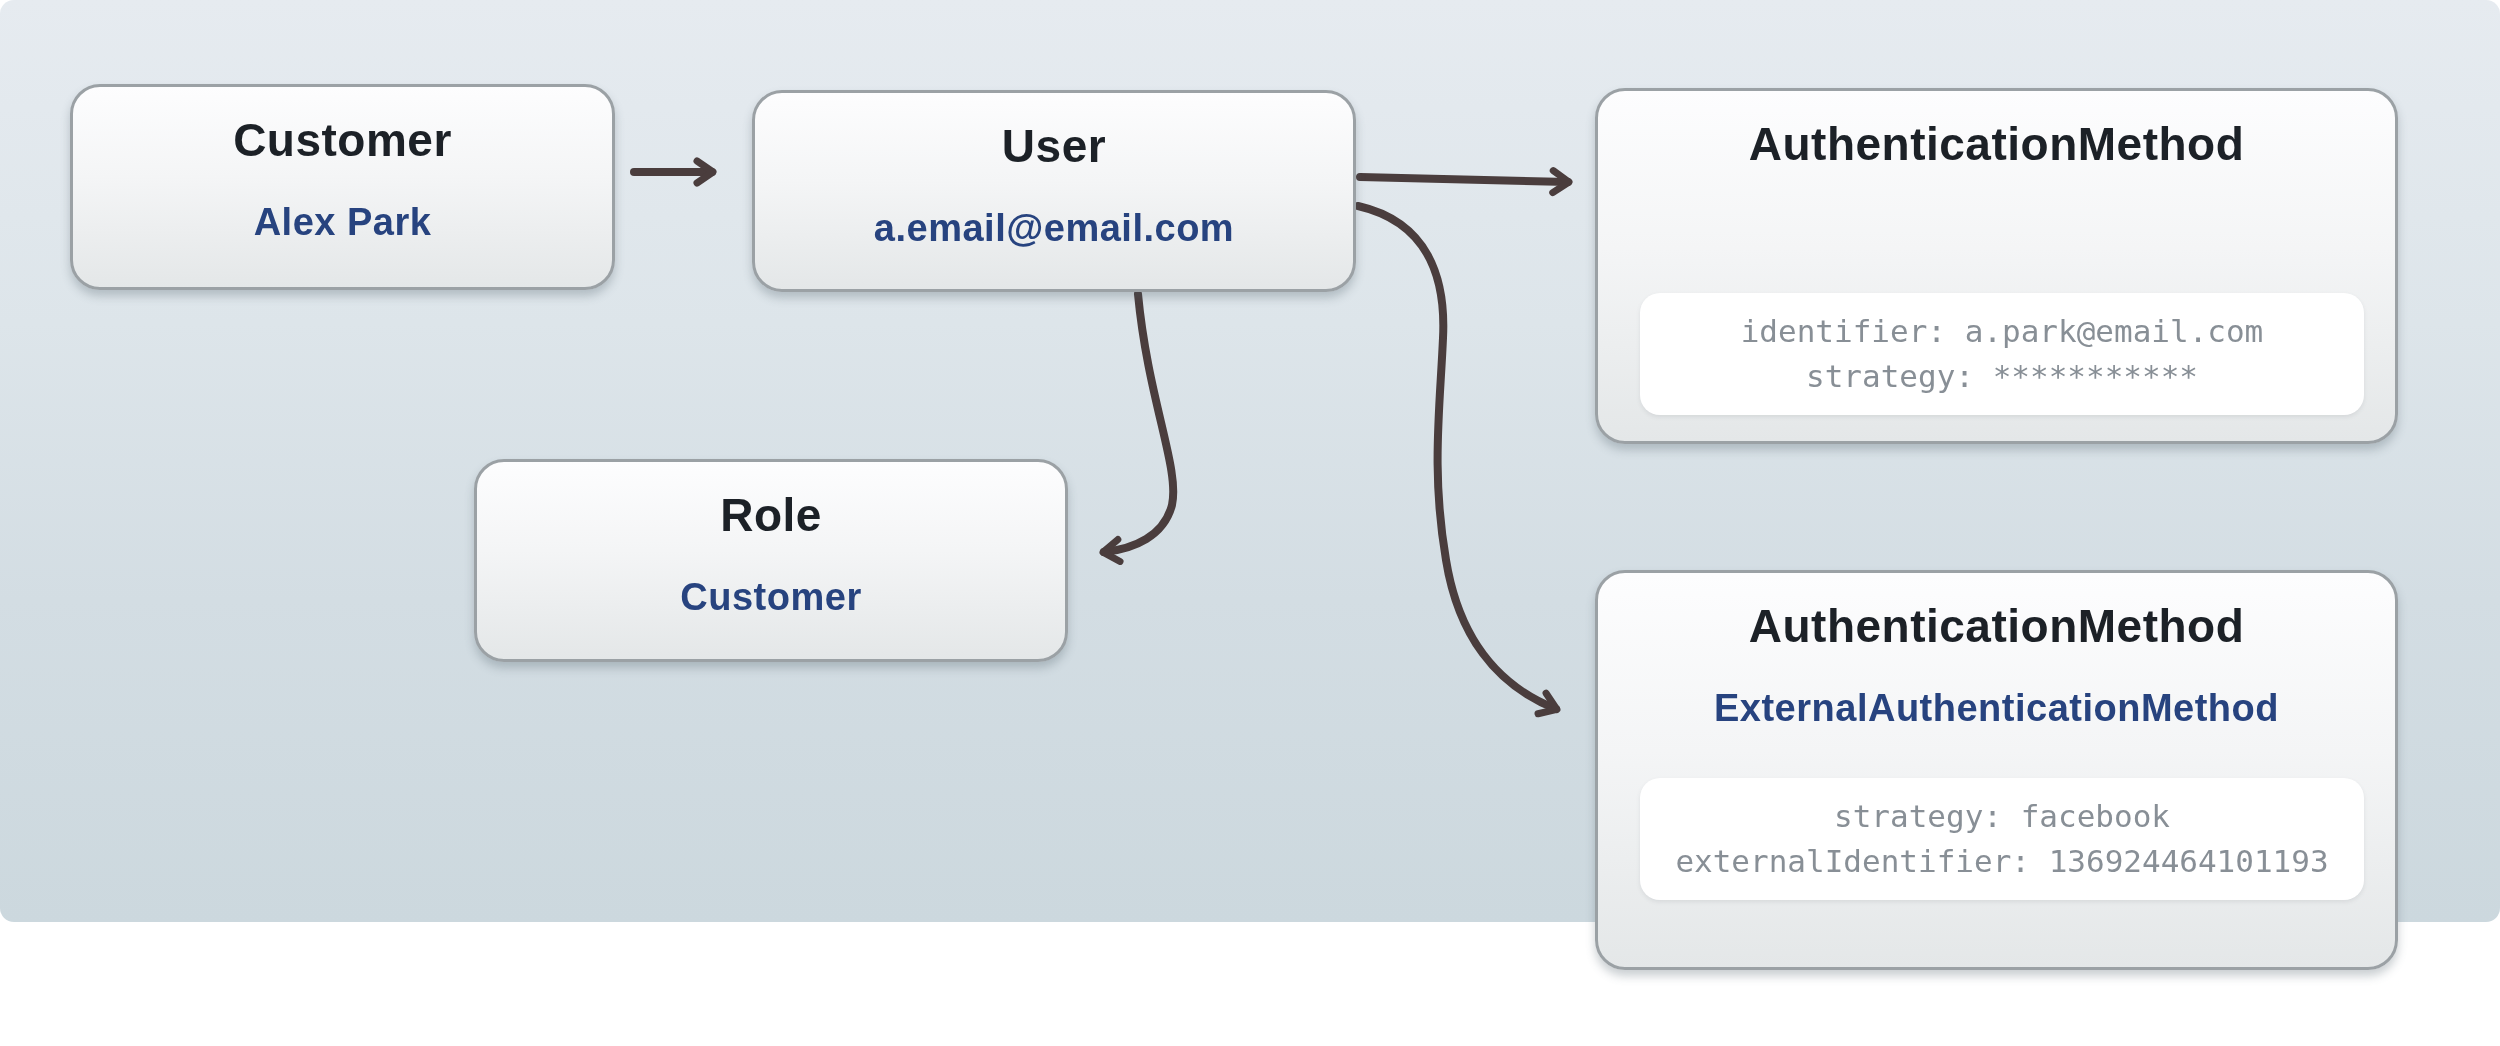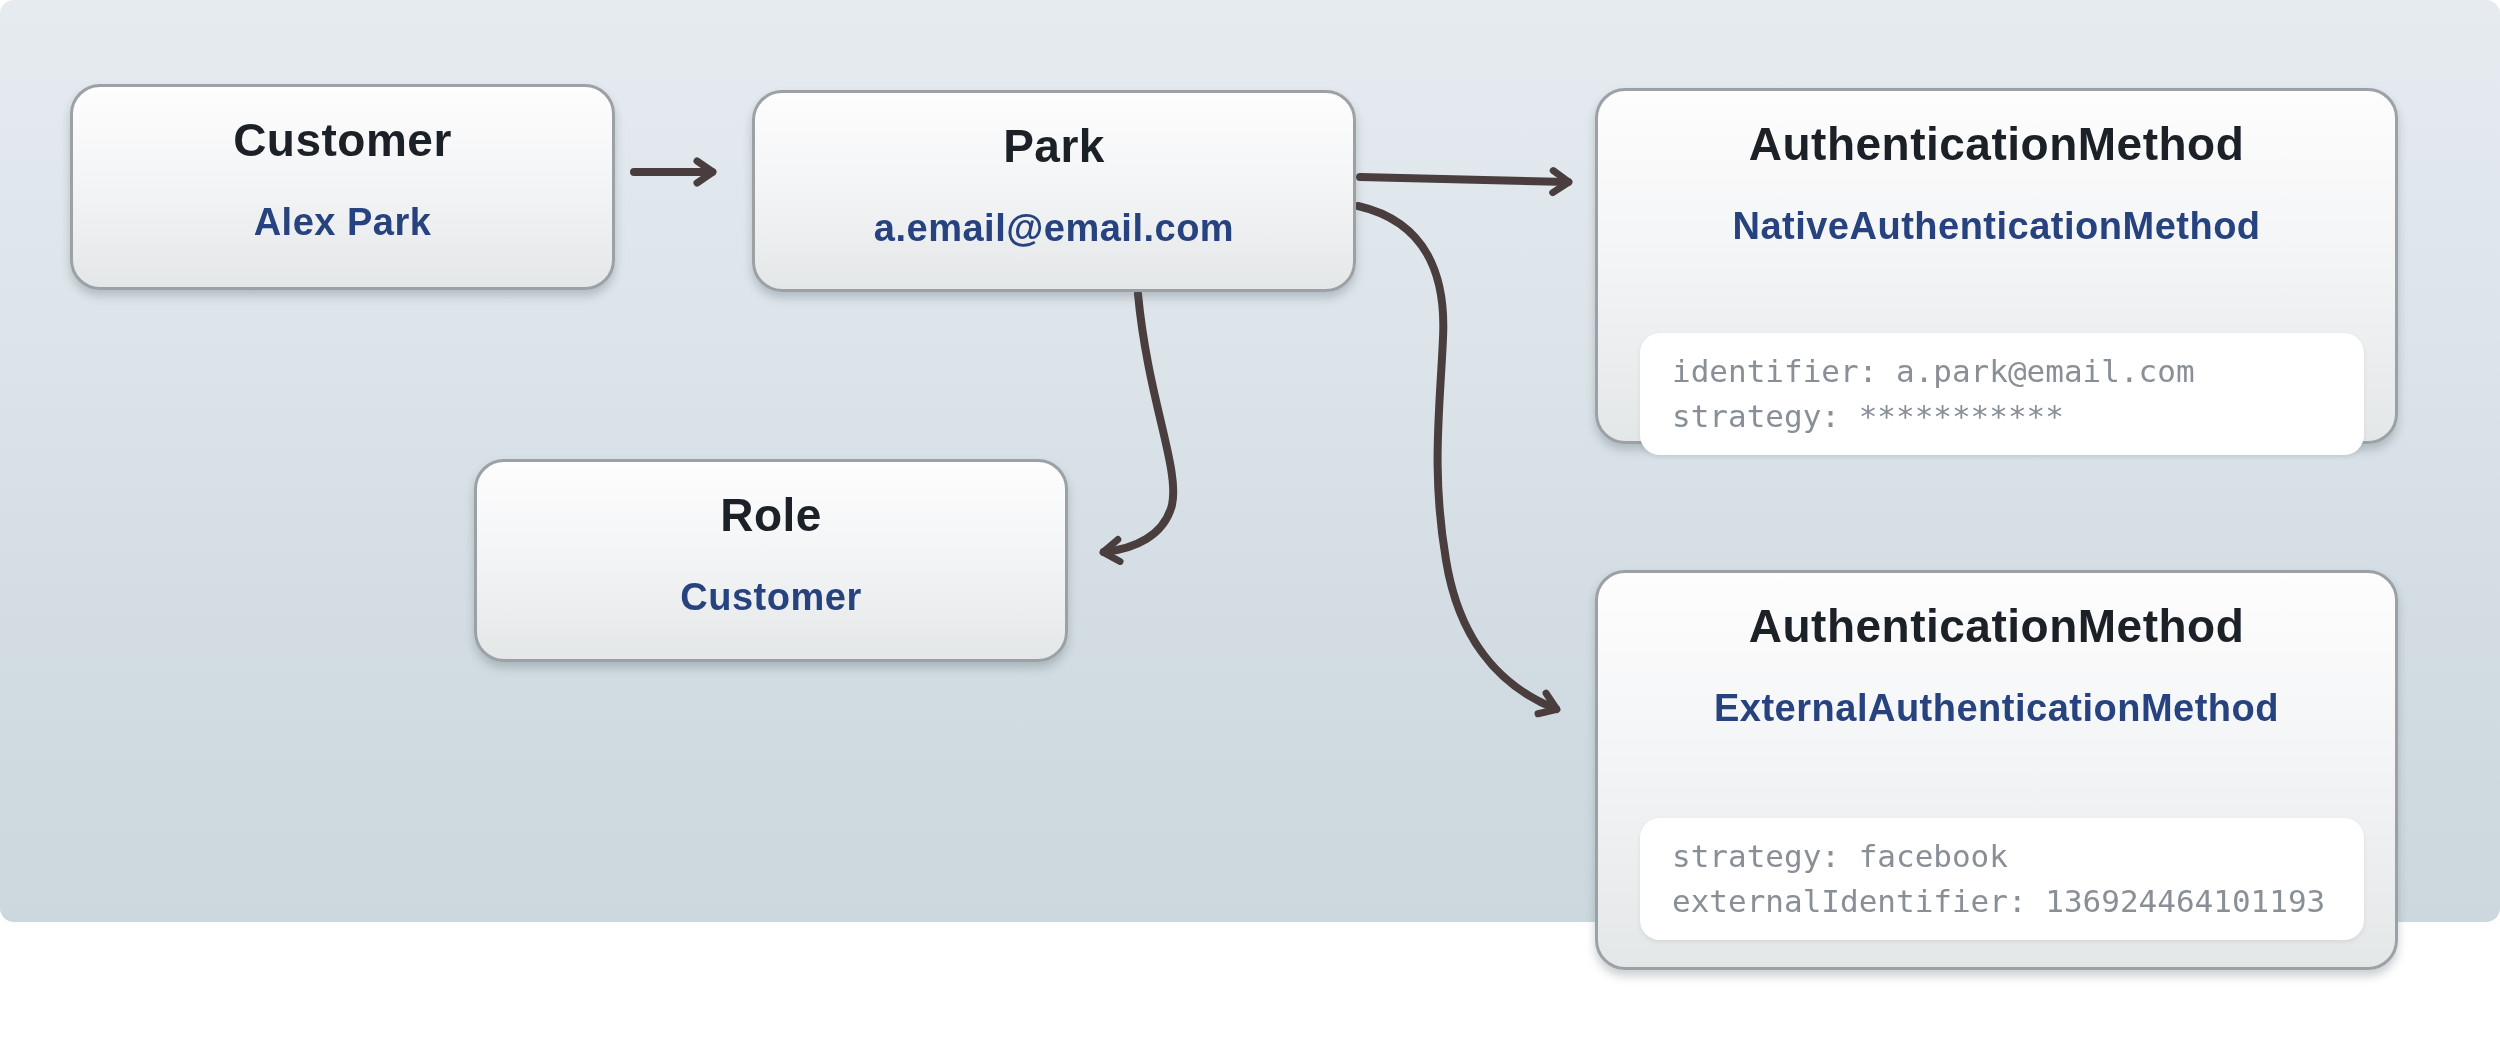--- a/index.html
+++ b/index.html
@@ -42,23 +42,22 @@
     letter-spacing: 0.5px;
   }
   .attr-box {
     position: absolute;
     left: 42px; right: 31px;
     top: 202px;
     box-sizing: border-box;
     background: #ffffff;
     border-radius: 20px;
     padding: 16px 32px;
-    text-align: left;
+    text-align: center;
     box-shadow: 0 2px 4px rgba(90, 100, 110, 0.12);
-    margin-top: 40px;
   }
   .attr-line {
     display: block;
     font-family: "DejaVu Sans Mono", monospace;
     font-size: 31px;
     line-height: 45px;
     color: #888f96;
     white-space: nowrap;
   }
   
@@ -100,32 +99,31 @@
     <path class="edge" d="M 1138,294 C 1148,400 1180,468 1172,505 C 1164,536 1134,549 1104,552" marker-end="url(#arrowhead)"></path>
     <path class="edge" d="M 1358,206 C 1428,222 1446,278 1443,338 C 1440,408 1431,472 1446,560 C 1458,634 1495,685 1556,709" marker-end="url(#arrowhead)"></path>
   </svg>
 
   <div class="node" id="node-customer">
     <span class="node-title">Customer</span>
     <span class="node-value">Alex Park</span>
   </div>
 
   <div class="node" id="node-user">
-    <span class="node-title">Park</span>
+    <span class="node-title">User</span>
     <span class="node-value">a.email@email.com</span>
   </div>
 
   <div class="node" id="node-role">
     <span class="node-title">Role</span>
     <span class="node-value">Customer</span>
   </div>
 
   <div class="node" id="node-native">
     <span class="node-title">AuthenticationMethod</span>
-    <span class="node-value">NativeAuthenticationMethod</span>
     <div class="attr-box">
       <span class="attr-line">identifier: a.park@email.com</span>
       <span class="attr-line">strategy: ***********</span>
     </div>
   </div>
 
   <div class="node" id="node-external">
     <span class="node-title">AuthenticationMethod</span>
     <span class="node-value">ExternalAuthenticationMethod</span>
     <div class="attr-box">

